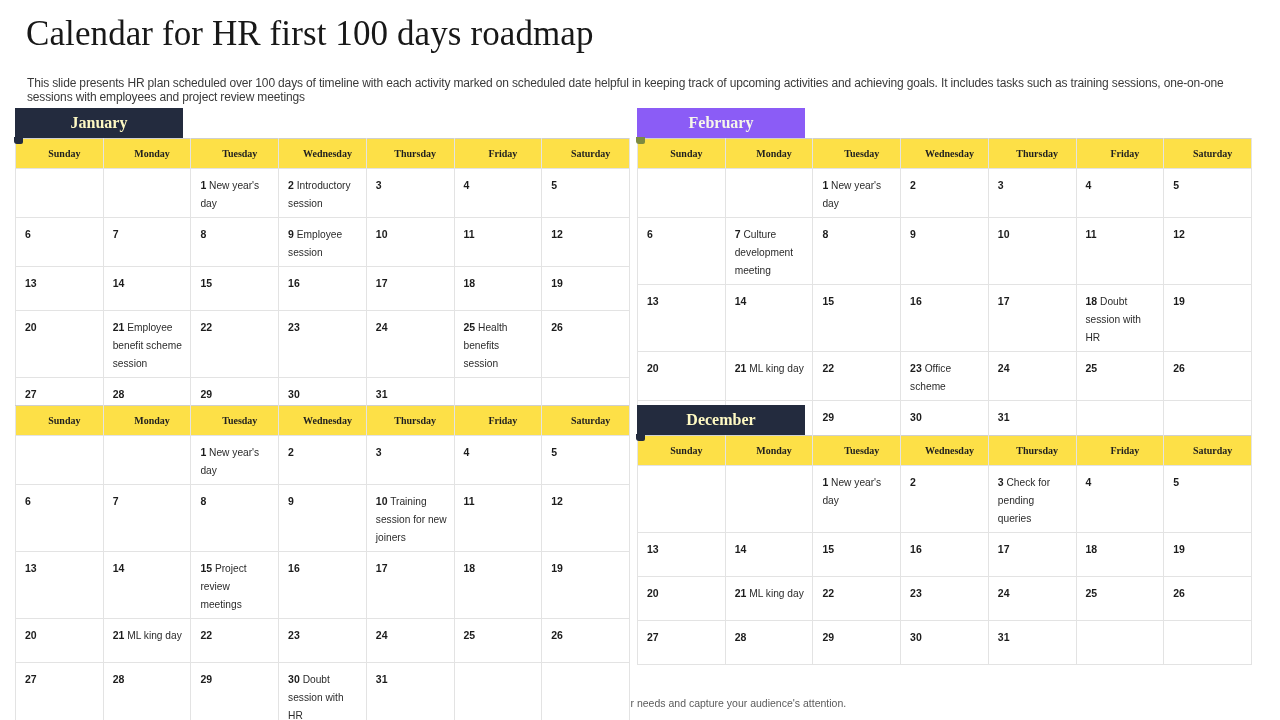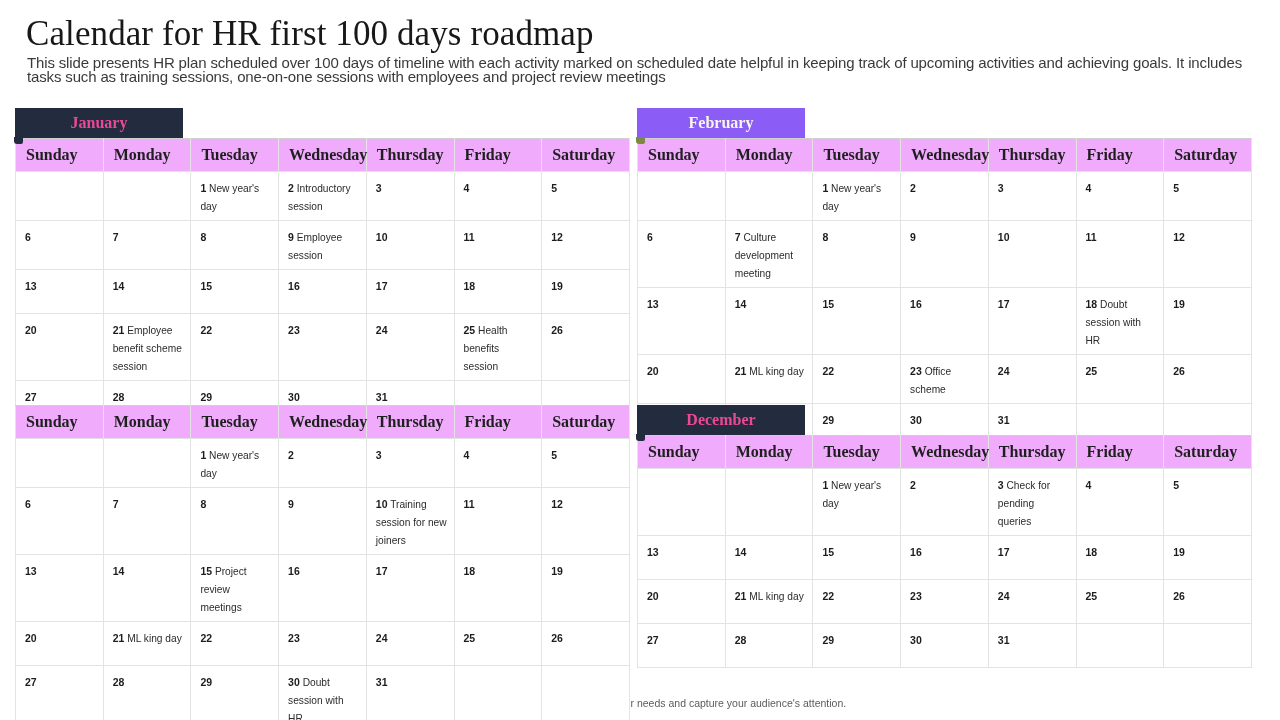--- a/index.html
+++ b/index.html
@@ -23,24 +23,24 @@
     left: 26px; top: 12px;
     font-family: "Liberation Serif", serif;
     font-size: 35px;
     line-height: 44px;
     color: #181818;
     letter-spacing: 0.1px;
     white-space: nowrap;
   }
   .subtitle {
     position: absolute;
-    left: 27px; top: 56px;
+    left: 27px; top: 76px;
     width: 1222px;
     font-family: "Liberation Sans", sans-serif;
-    font-size: 15px;
+    font-size: 12px;
     line-height: 14px;
     color: #3a3a3a;
     letter-spacing: -0.15px;
   }
 
   
   .cal {
     position: absolute;
     width: 615px;
   }
@@ -52,21 +52,21 @@
   
   .banner {
     position: relative;
     width: 168px;
     height: 30px;
     line-height: 30px;
     text-align: center;
     font-family: "Liberation Serif", serif;
     font-weight: bold;
     font-size: 16px;
-    color: #ec4899;
+    color: #fef9c3;
     z-index: 3;
   }
   .banner.navy  { background: #232B3E; }
   .banner.green { background: #8b5cf6; color: #f6f6ea; }
   
   .banner .fold {
     position: absolute;
     left: -1px; bottom: -6px;
     width: 9px; height: 7px;
     background: inherit;
@@ -77,28 +77,28 @@
 
   table.grid {
     width: 615px;
     border-collapse: collapse;
     table-layout: fixed;
     margin-top: 0;
     position: relative;
     z-index: 1;
   }
   table.grid th {
-    background: #f0abfc;
+    background: #fde047;
     border: 1px solid #e3e3e3;
     border-top: 1px solid #cfcfcf;
     font-family: "Liberation Serif", serif;
     font-weight: bold;
-    font-size: 16px;
+    font-size: 10px;
     color: #1f1f1f;
-    text-align: left;
+    text-align: center;
     padding: 7px 0 7px 10px;
     height: 30px;
   }
   table.grid td {
     border: 1px solid #e3e3e3;
     vertical-align: top;
     padding: 6px 6px 6px 9px;
     height: 44px;
     background: #ffffff;
   }

